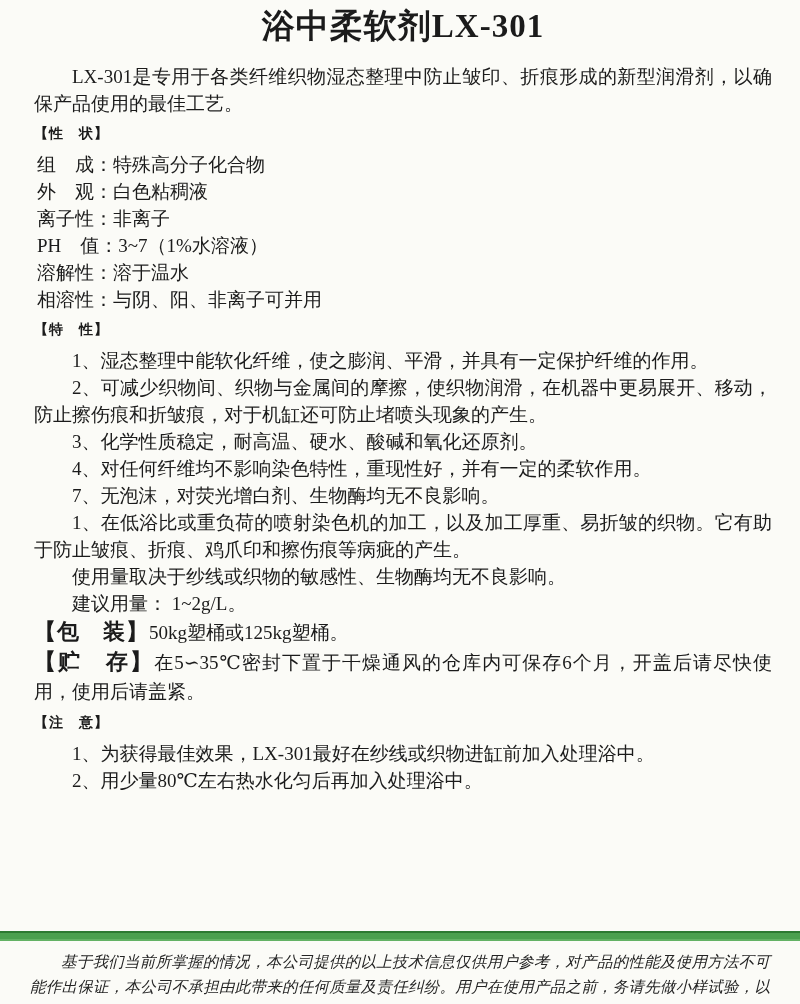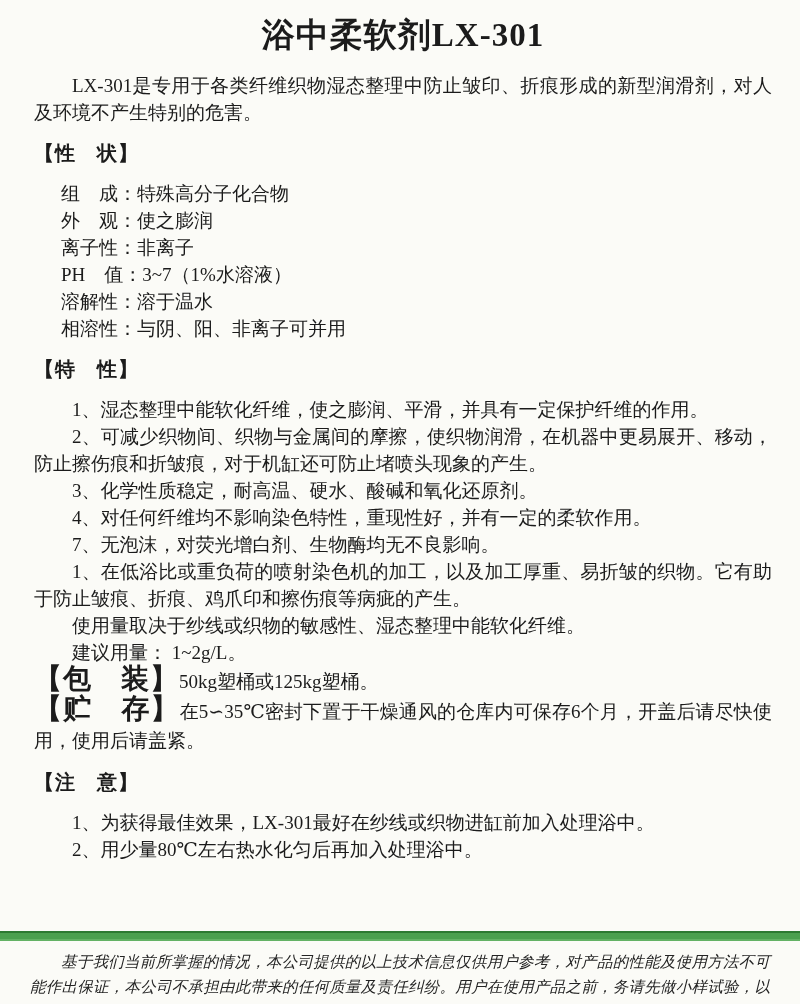--- a/index.html
+++ b/index.html
@@ -4,59 +4,59 @@
 <style>
   html, body { margin: 0; padding: 0; }
   body {
     width: 800px; height: 1004px;
     background: #fbfbf7;
     position: relative;
     overflow: hidden;
     font-family: "Liberation Serif", "DejaVu Serif", serif;
     color: #1b1b1b;
   }
-  .page { padding: 12px 28px 0 34px; }
+  .page { padding: 3px 28px 0 34px; }
   .title {
     margin: 0;
     text-align: center;
     font-size: 33px;
     line-height: 46px;
     font-weight: bold;
     letter-spacing: 1px;
     font-family: "Liberation Serif", "DejaVu Serif", serif;
   }
   .para {
     margin: 0;
     font-size: 19px;
     line-height: 27px;
     text-align: justify;
   }
   .indent { text-indent: 2em; }
   .intro { margin-top: 14px; }
   .sec {
-    margin: 12px 0;
-    font-size: 20px;
+    margin: 2px 0;
+    font-size: 14px;
     line-height: 30px;
     font-weight: bold;
     font-family: Liberation Serif, serif;
     letter-spacing: 1px;
   }
-  .prop-list { margin-left: 27px; }
+  .prop-list { margin-left: 3px; }
   .prop-row { font-size: 19px; line-height: 27px; }
   .prop-label { white-space: pre; }
   .inline-sec {
     margin: 0;
     font-size: 19px;
     line-height: 29px;
     text-align: justify;
   }
   .sec-inline {
-    font-size: 28px;
+    font-size: 22px;
     font-weight: bold;
-    font-family: Liberation Mono, monospace;
+    font-family: Liberation Sans, sans-serif;
     letter-spacing: 1px;
   }
   .footer {
     position: absolute;
     left: 0; right: 0;
     top: 931px;
   }
   .green-bar {
     height: 10px;
     width: 100%;
@@ -73,29 +73,29 @@
     font-family: "Liberation Serif", "DejaVu Serif", serif;
   }
 </style>
 </head>
 <body>
 
 <div class="page">
 
   <h1 class="title">浴中柔软剂LX-301</h1>
 
-  <p class="para indent intro">LX-301是专用于各类纤维织物湿态整理中防止皱印、折痕形成的新型润滑剂，对人及环境不产生特别的危害。</p>
+  <p class="para indent intro">LX-301是专用于各类纤维织物湿态整理中防止皱印、折痕形成的新型润滑剂，以确保产品使用的最佳工艺。</p>
 
   <h2 class="sec">【性　状】</h2>
   <div class="prop-list">
     <div class="prop-row">
       <span class="prop-label">组　成：</span><span class="prop-value">特殊高分子化合物</span>
     </div>
     <div class="prop-row">
-      <span class="prop-label">外　观：</span><span class="prop-value">使之膨润</span>
+      <span class="prop-label">外　观：</span><span class="prop-value">白色粘稠液</span>
     </div>
     <div class="prop-row">
       <span class="prop-label">离子性：</span><span class="prop-value">非离子</span>
     </div>
     <div class="prop-row">
       <span class="prop-label">PH　值：</span><span class="prop-value">3~7（1%水溶液）</span>
     </div>
     <div class="prop-row">
       <span class="prop-label">溶解性：</span><span class="prop-value">溶于温水</span>
     </div>
@@ -108,21 +108,21 @@
   <div>
     <p class="para indent">1、湿态整理中能软化纤维，使之膨润、平滑，并具有一定保护纤维的作用。</p>
     <p class="para indent">2、可减少织物间、织物与金属间的摩擦，使织物润滑，在机器中更易展开、移动，防止擦伤痕和折皱痕，对于机缸还可防止堵喷头现象的产生。</p>
     <p class="para indent">3、化学性质稳定，耐高温、硬水、酸碱和氧化还原剂。</p>
     <p class="para indent">4、对任何纤维均不影响染色特性，重现性好，并有一定的柔软作用。</p>
     <p class="para indent">7、无泡沫，对荧光增白剂、生物酶均无不良影响。</p>
   </div>
 
   <div>
     <p class="para indent">1、在低浴比或重负荷的喷射染色机的加工，以及加工厚重、易折皱的织物。它有助于防止皱痕、折痕、鸡爪印和擦伤痕等病疵的产生。</p>
-    <p class="para indent">使用量取决于纱线或织物的敏感性、湿态整理中能软化纤维。</p>
+    <p class="para indent">使用量取决于纱线或织物的敏感性、生物酶均无不良影响。</p>
     <p class="para indent">建议用量： 1~2g/L。</p>
   </div>
 
   <p class="inline-sec">
     <span class="sec-inline">【包　装】</span><span>50kg塑桶或125kg塑桶。</span>
   </p>
 
   <p class="inline-sec">
     <span class="sec-inline">【贮　存】</span><span>在5∽35℃密封下置于干燥通风的仓库内可保存6个月，开盖后请尽快使用，使用后请盖紧。</span>
   </p>

